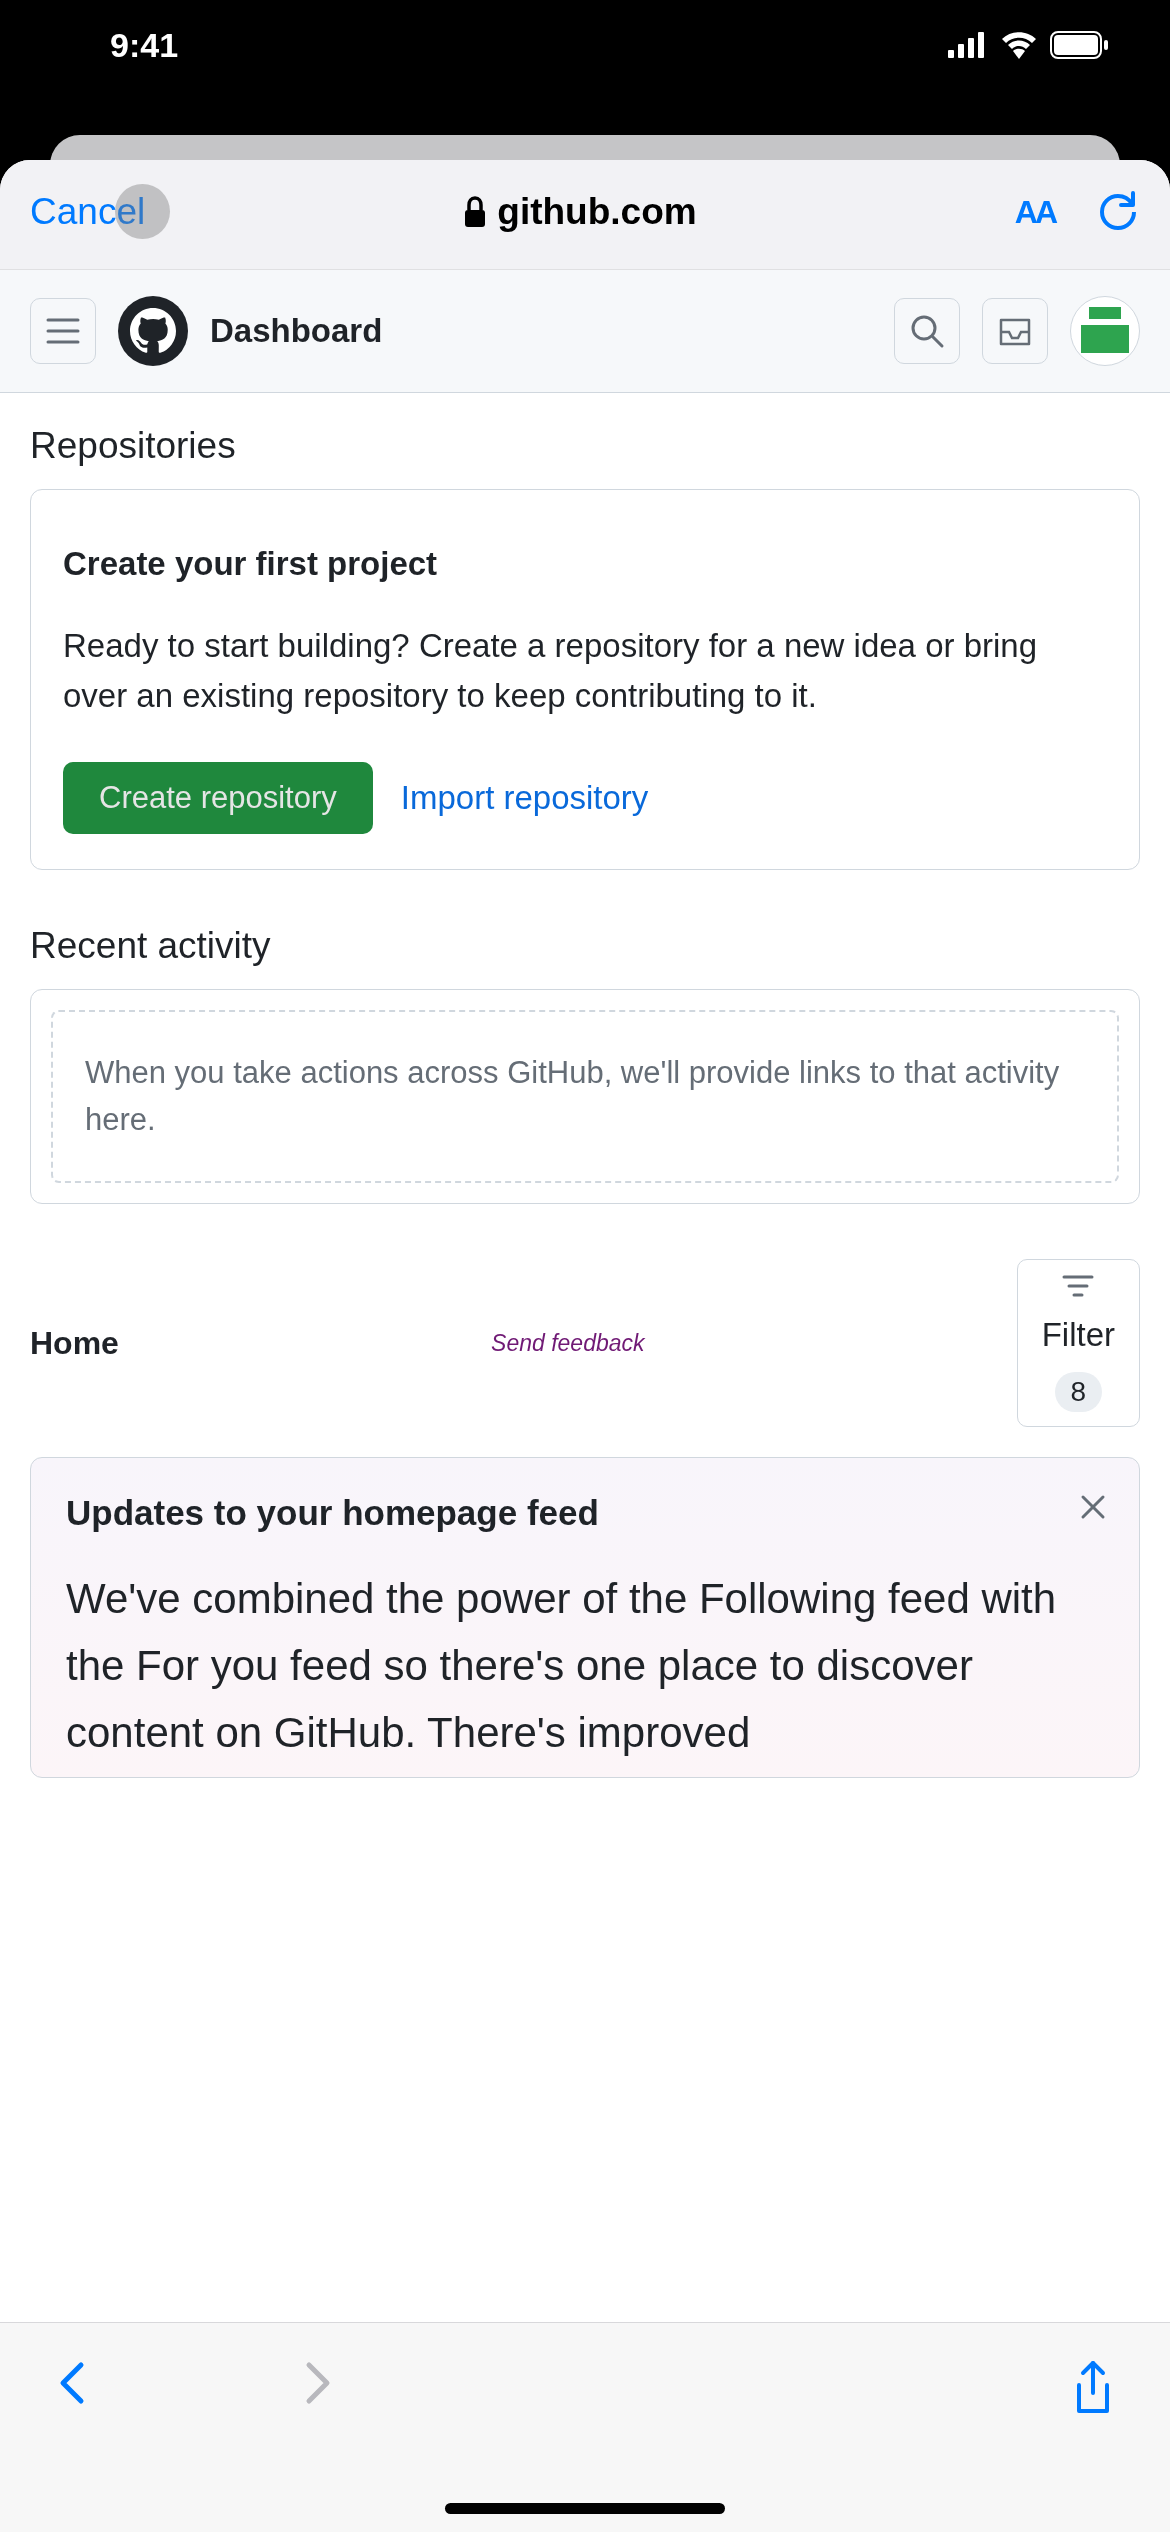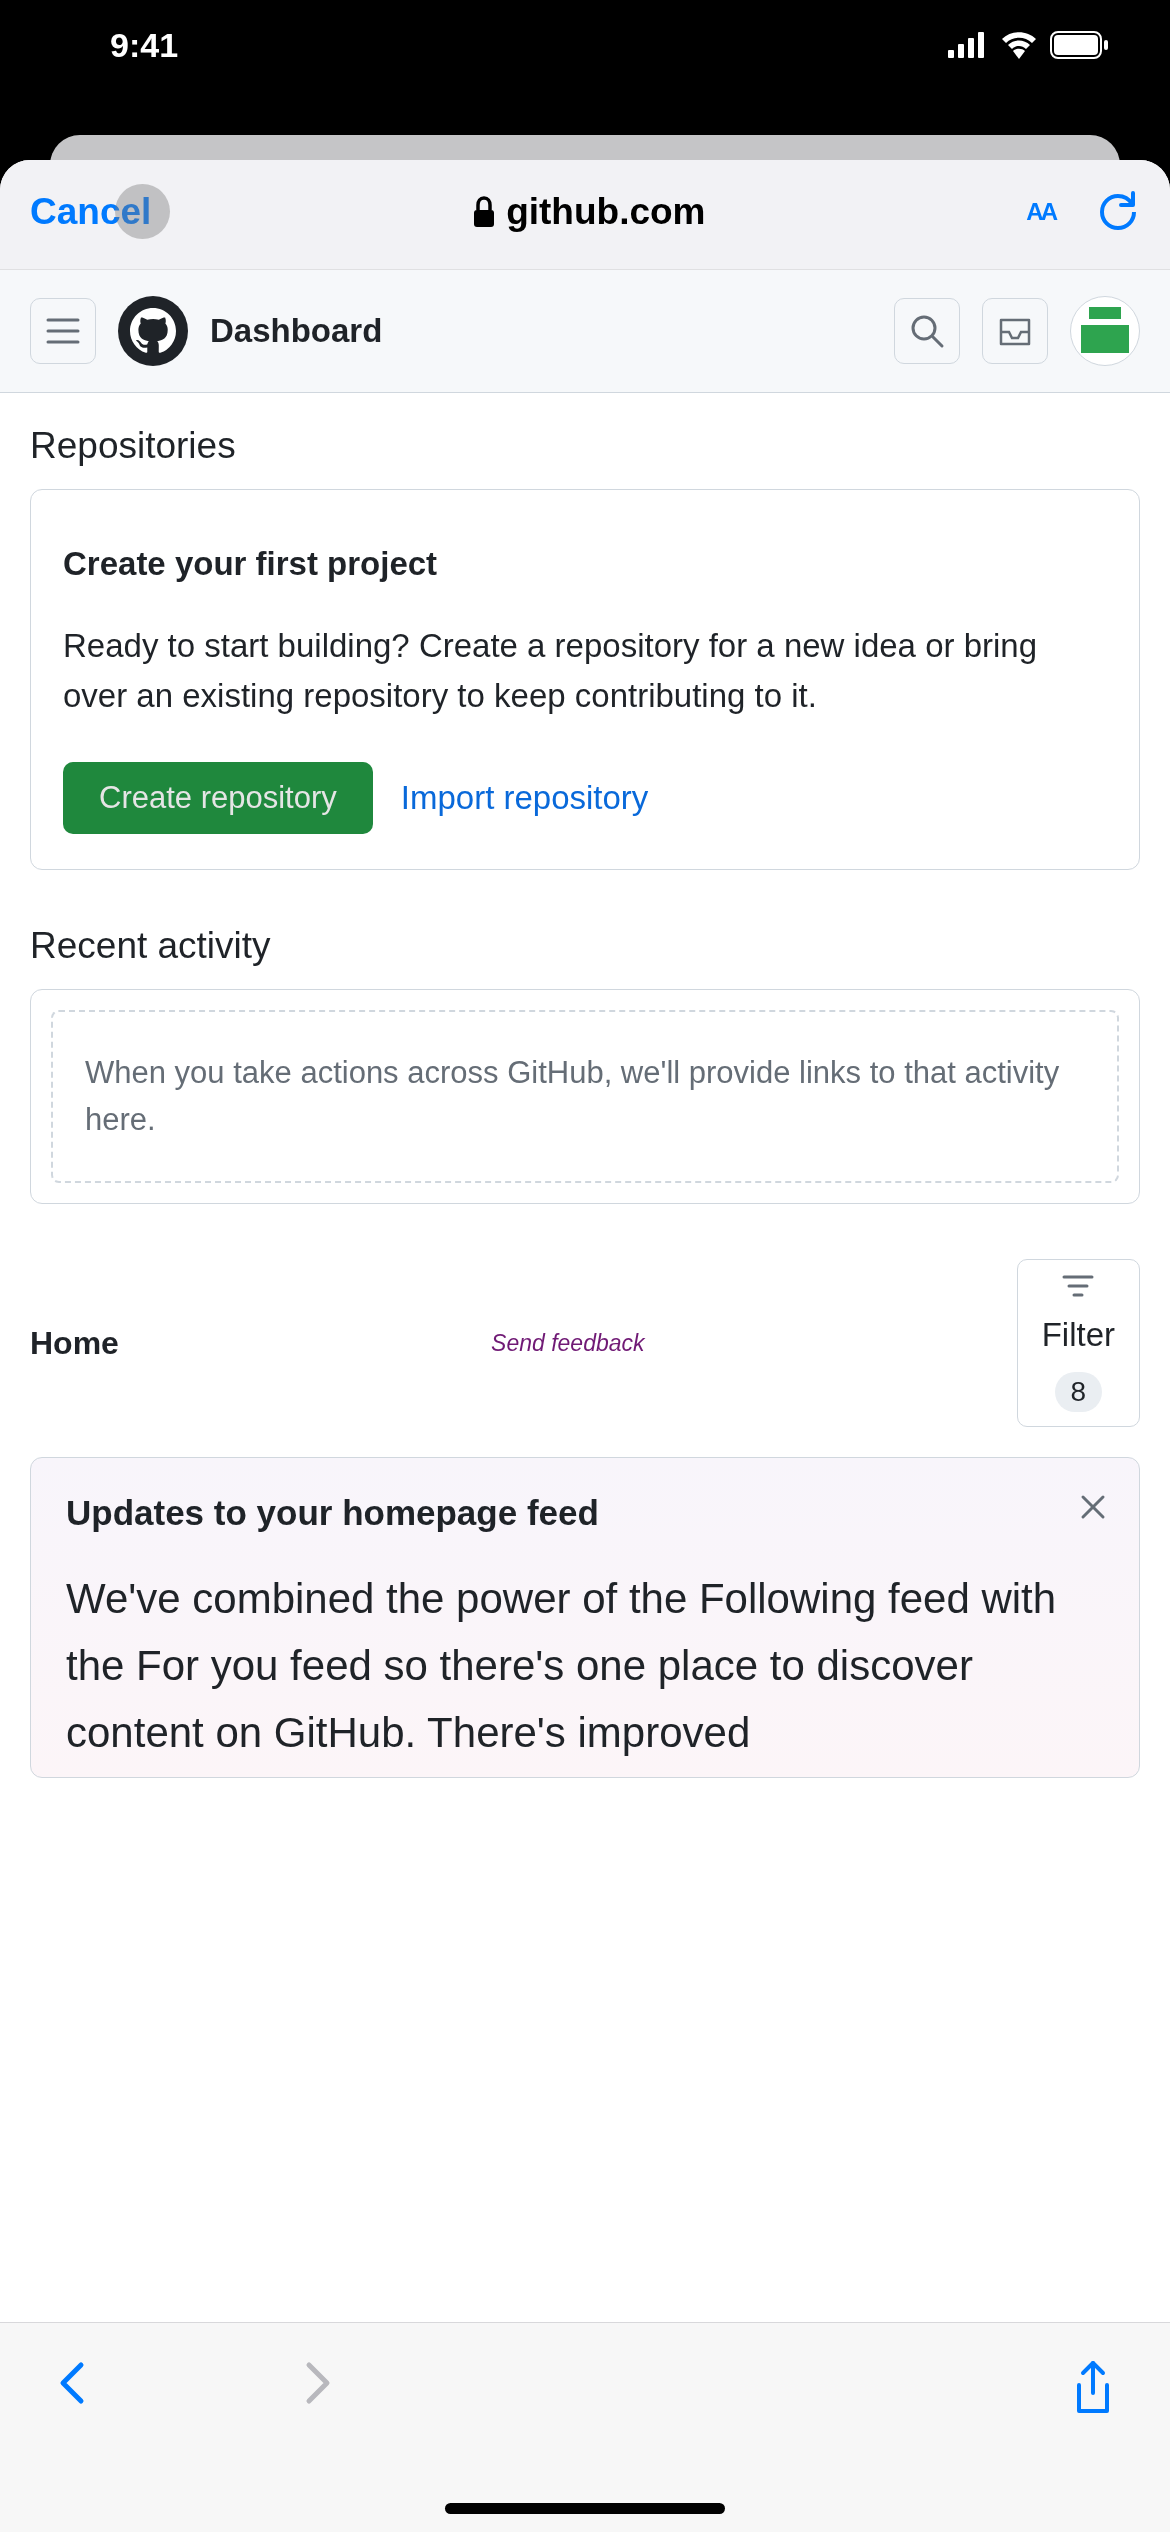--- a/index.html
+++ b/index.html
@@ -49,34 +49,34 @@
     
     
     .safari-bar {
       background: #f2f2f5;
       padding: 30px 30px 35px;
       display: flex;
       align-items: center;
       justify-content: space-between;
       border-bottom: 1px solid #e0e0e2;
     }
-    .cancel-btn { color: #007aff; font-size: 37px; font-weight: 700; position: relative; }
+    .cancel-btn { color: #007aff; font-size: 37px; font-weight: 400; position: relative; }
     .touch-indicator {
       position: absolute;
       width: 55px;
       height: 55px;
       background: rgba(120,120,120,0.4);
       border-radius: 50%;
       left: 85px;
       top: -7px;
     }
     .url-area { display: flex; align-items: center; gap: 10px; justify-content: center; }
     .url-text { font-size: 37px; font-weight: 600; color: #000; }
     .right-controls { display: flex; align-items: center; gap: 45px; }
-    .aa-text { color: #007aff; font-size: 24px; font-weight: 600; letter-spacing: -3px; }
+    .aa-text { color: #007aff; font-size: 32px; font-weight: 600; letter-spacing: -3px; }
     
     
     .gh-header {
       background: #f6f8fa;
       padding: 26px 30px;
       display: flex;
       align-items: center;
       gap: 22px;
       border-bottom: 1px solid #d0d7de;
     }

